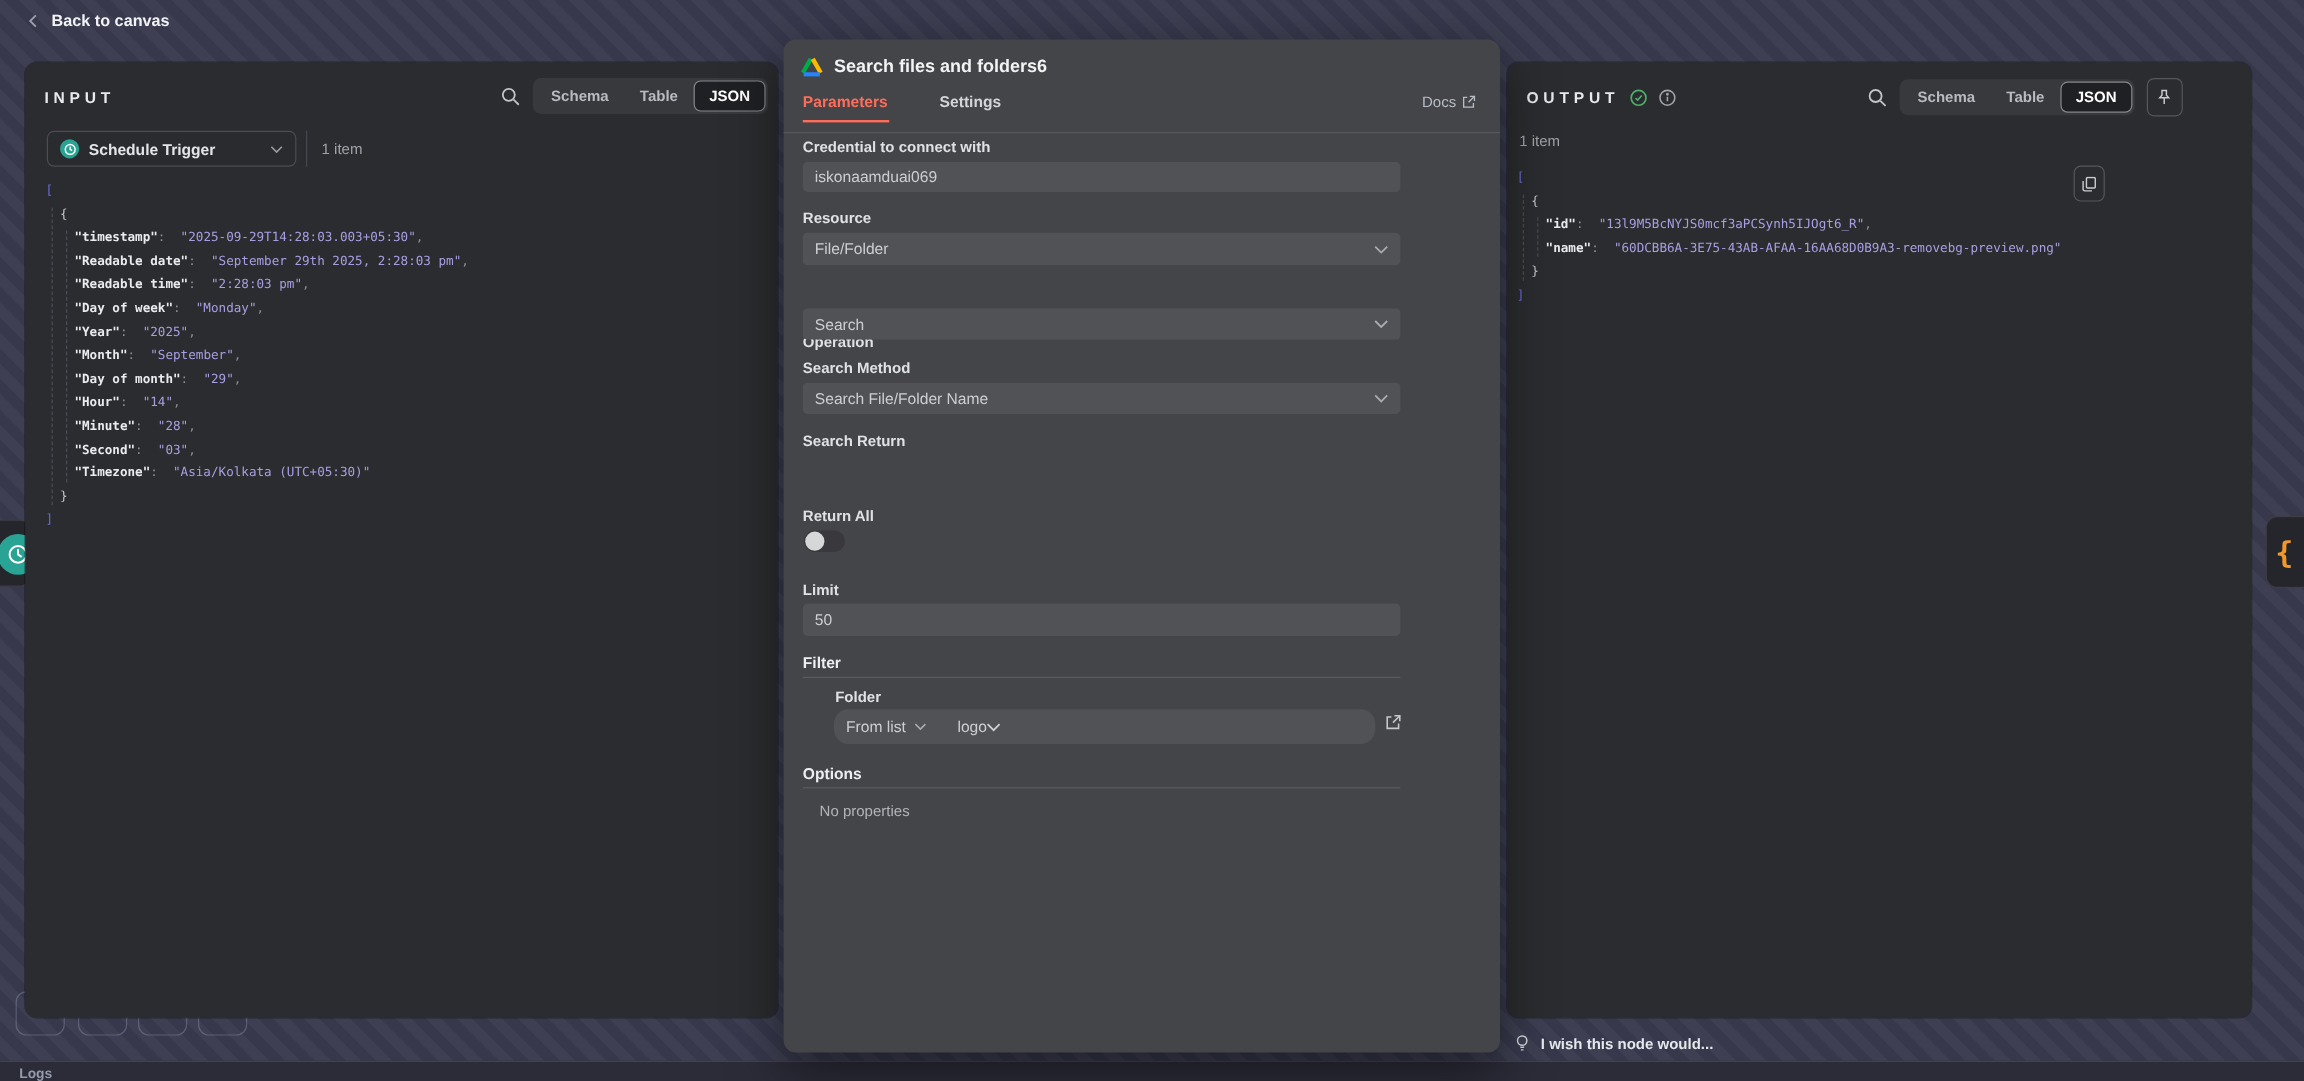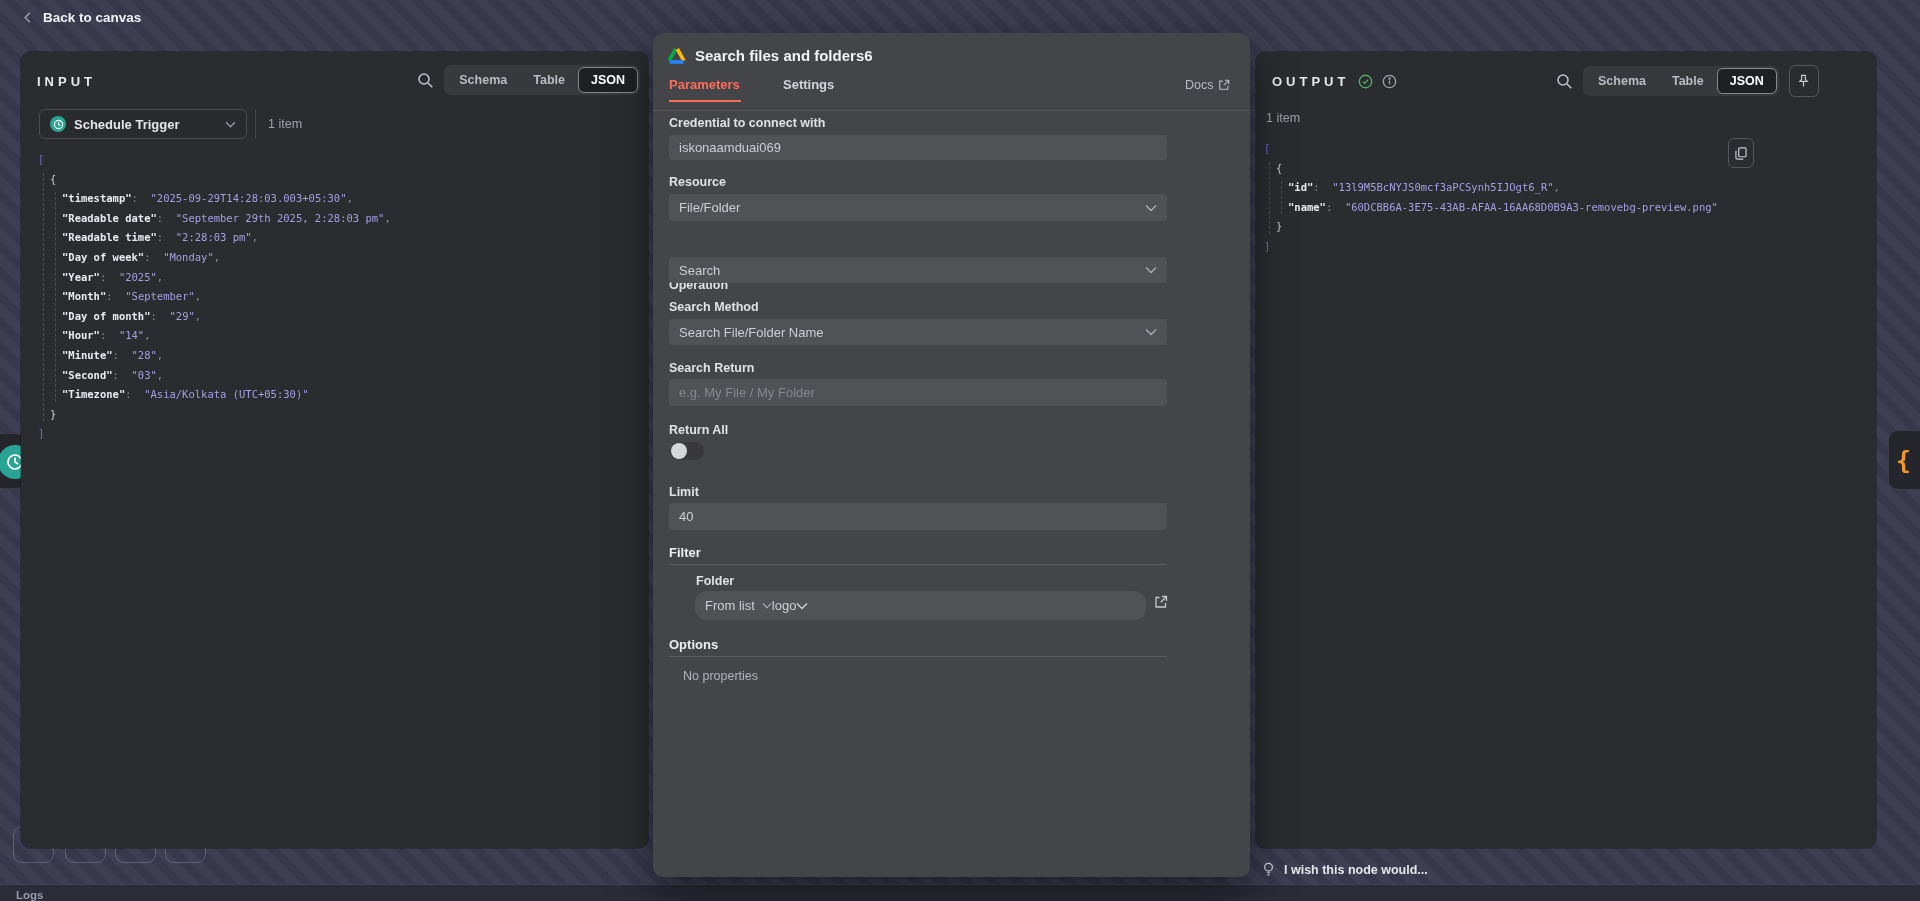--- a/index.html
+++ b/index.html
@@ -78,21 +78,21 @@
   .fld-box { position:absolute; left:16px; width:498px; background:#515256; border-radius:4px; display:flex; align-items:center; padding:0 10px; font-size:13px; color:#cdced3; }
   .fld-box .chev { margin-left:auto; color:#a9abb2; display:flex; }
   .fld-box.is-select { cursor:pointer; }
   .placeholder { color:#86888e; }
   .sect-label { position:absolute; left:16px; font-size:13px; font-weight:700; color:#eceef1; }
   .sect-hr { position:absolute; left:16px; width:498px; border-bottom:1px solid #5a5b5f; }
   .toggle { position:absolute; left:17px; top:409px; width:34px; height:18px; border-radius:9px; background:#39393d; cursor:pointer; }
   .toggle .knob { position:absolute; left:1px; top:1px; width:16px; height:16px; border-radius:50%; background:#d6d7d9; }
   .rl-row { position:absolute; left:42px; top:558px; width:451px; height:29px; background:#515256; border-radius:12px; display:flex; align-items:center; padding:0 10px; font-size:13px; color:#cdced3; cursor:pointer; }
   .rl-row .mode { display:flex; align-items:center; gap:7px; }
-  .rl-row .val { }
+  .rl-row .val { margin-left:26px; }
   .rl-ext { position:absolute; left:501px; top:562px; }
   .noprops { position:absolute; left:30px; top:636px; font-size:12.5px; color:#b2b4ba; }
 
   
   .wish { position:absolute; left:1262px; top:862px; display:flex; align-items:center; gap:9px; z-index:3; cursor:pointer; background:none; border:none; }
   .wish span { font-size:12.5px; font-weight:700; color:#e6e7eb; }
   .logsbar { position:absolute; left:0; right:0; top:884px; height:17px; background:#2b2c38; border-top:1px solid #41425a; z-index:4; }
   .logsbar span { font-size:11.5px; font-weight:700; color:#969aad; margin-left:16px; line-height:16px; display:inline-block; }
   svg { display:block; }
 </style>
@@ -297,32 +297,29 @@
   <div class="fld-box is-select" style="top:286px;height:26px;">
     <span>Search File/Folder Name</span>
     <span class="chev">
         <svg width="12" height="8" viewBox="0 0 12 8" fill="none" stroke="currentColor" stroke-width="1.5">
           <path d="M1 1.5 6 6.5 11 1.5"></path>
         </svg>
       </span>
   </div>
 
   <div class="fld-label" style="top:328px;">Search Return</div>
-  <div class="fld-box" style="top:346px;height:27px;">
-    <span class="placeholder">e.g. My File / My Folder</span>
-  </div>
 
   <div class="fld-label" style="top:390px;">Return All</div>
   <div class="toggle">
       <span class="knob"></span>
     </div>
 
   <div class="fld-label" style="top:452px;">Limit</div>
   <div class="fld-box" style="top:470px;height:27px;">
-    <span>40</span>
+    <span>50</span>
   </div>
 
   <div class="sect-label" style="top:512px;">Filter</div>
   <div class="sect-hr" style="top:531px;"></div>
 
   <div class="fld-label" style="left:43px;top:541px;">Folder</div>
   <div class="rl-row">
     <span class="mode">
       <span>From list</span>
       <span style="color:#a9abb2;">

